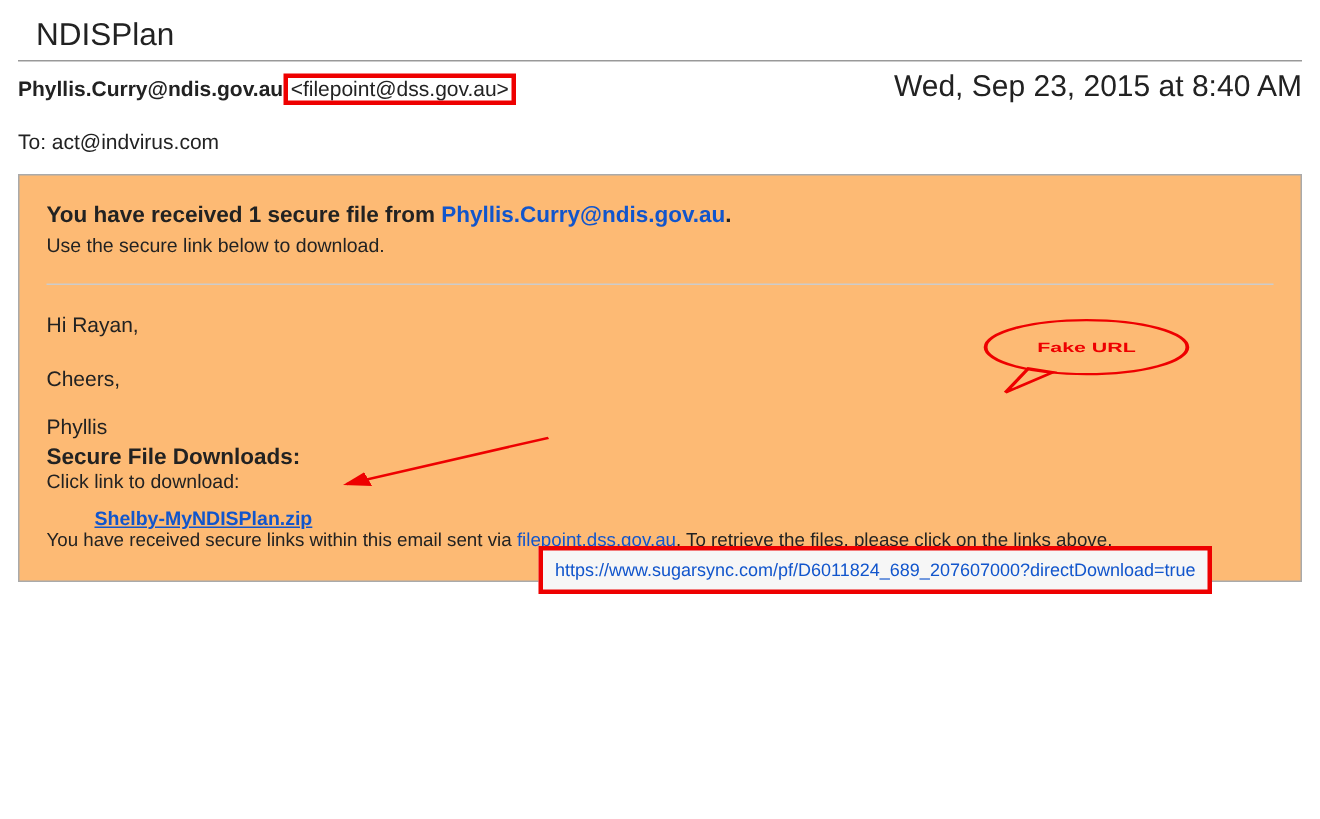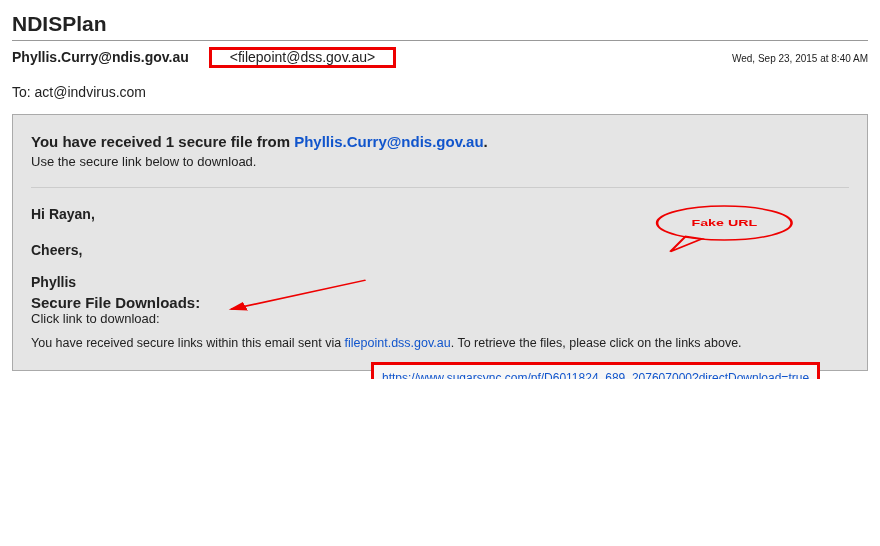--- a/index.html
+++ b/index.html
@@ -7,71 +7,71 @@
     margin: 0;
     padding: 8px 12px;
     font-family: Arial, Helvetica, sans-serif;
     font-size: 13px;
     color: #222;
     width: 880px;
     background: #fff;
   }
   .subject {
     font-size: 21px;
-    font-weight: bold;
-    margin: 4px 0 2px 0;
+    font-weight: normal;
+    margin: 4px 0 2px 12px;
   }
   hr.top { border: none; border-top: 1px solid #999; margin: 4px 0 6px 0; }
   .meta-row { display: flex; align-items: baseline; }
   .from-name { font-weight: bold; font-size: 14px; }
   .from-addr {
     border: 3px solid #e00;
-    padding: 0px 18px;
-    margin-left: 20px;
+    padding: 0px 2px;
+    margin-left: 0;
     font-size: 14px;
     line-height: 1.1;
   }
-  .date { margin-left: auto; font-size: 10px; text-align: right; }
+  .date { margin-left: auto; font-size: 20px; text-align: right; }
   .to-line { font-size: 14px; margin-top: 16px; }
   .email-body {
     border: 1px solid #aaa;
-    background: #e5e5e5;
+    background: #fdba74;
     margin-top: 14px;
     padding: 18px 18px 20px 18px;
     position: relative;
   }
   .received-line {
     font-size: 15px;
     font-weight: bold;
   }
   .received-line .sender-email { color: #1155cc; }
   .subtext { font-size: 13px; font-weight: normal; margin-top: 4px; }
   hr.inner { border: none; border-top: 1px solid #ccc; margin: 18px 0; }
-  .msg p { margin: 0 0 20px 0; font-size: 14px; font-weight: bold; }
+  .msg p { margin: 0 0 20px 0; font-size: 14px; }
   .msg .sig { margin-bottom: 4px; }
   .downloads-title { font-weight: bold; font-size: 15px; margin-top: 4px; }
   .avail { font-size: 13px; margin: 2px 0 12px 0; }
   .click-hint { font-size: 13px; margin: 0 0 10px 0; }
   .dl-link {
     display: inline-block;
     margin-left: 32px;
     color: #1155cc;
     text-decoration: underline;
     font-weight: bold;
     font-size: 13px;
   }
   .dl-meta { margin-left: 32px; font-size: 12.5px; color: #222; }
   .whatis { color: #1155cc; text-decoration: underline; }
   .footer { font-size: 12.5px; }
   .footer .fp-domain { color: #1155cc; }
 
   
   .url-box {
     position: absolute;
-    left: 358px;
+    left: 346px;
     top: 247px;
     border: 3px solid #e00;
     padding: 6px 8px;
     font-size: 12px;
     color: #1155cc;
     background: #f6f6f6;
     white-space: nowrap;
   }
   
   .anno-svg {
@@ -112,20 +112,21 @@
 
   <div class="msg">
     <p>Hi Rayan,</p>
     <p class="sig" style="margin-bottom:16px">Cheers,</p>
     <p class="sig">Phyllis</p>
   </div>
 
   <div class="downloads-title">Secure File Downloads:</div>
   <div class="click-hint">Click link to download:</div>
 
+  <a href="#" class="dl-link">Shelby-MyNDISPlan.zip</a>
 
   <div class="footer">
     <span>You have received secure links within this email sent via </span><span class="fp-domain">filepoint.dss.gov.au</span><span>. To retrieve the files, please click on the links above.</span>
   </div>
 
   
   <div class="url-box">https://www.sugarsync.com/pf/D6011824_689_207607000?directDownload=true</div>
 
   
   <svg class="anno-svg" viewBox="0 0 838 420" preserveAspectRatio="none">

